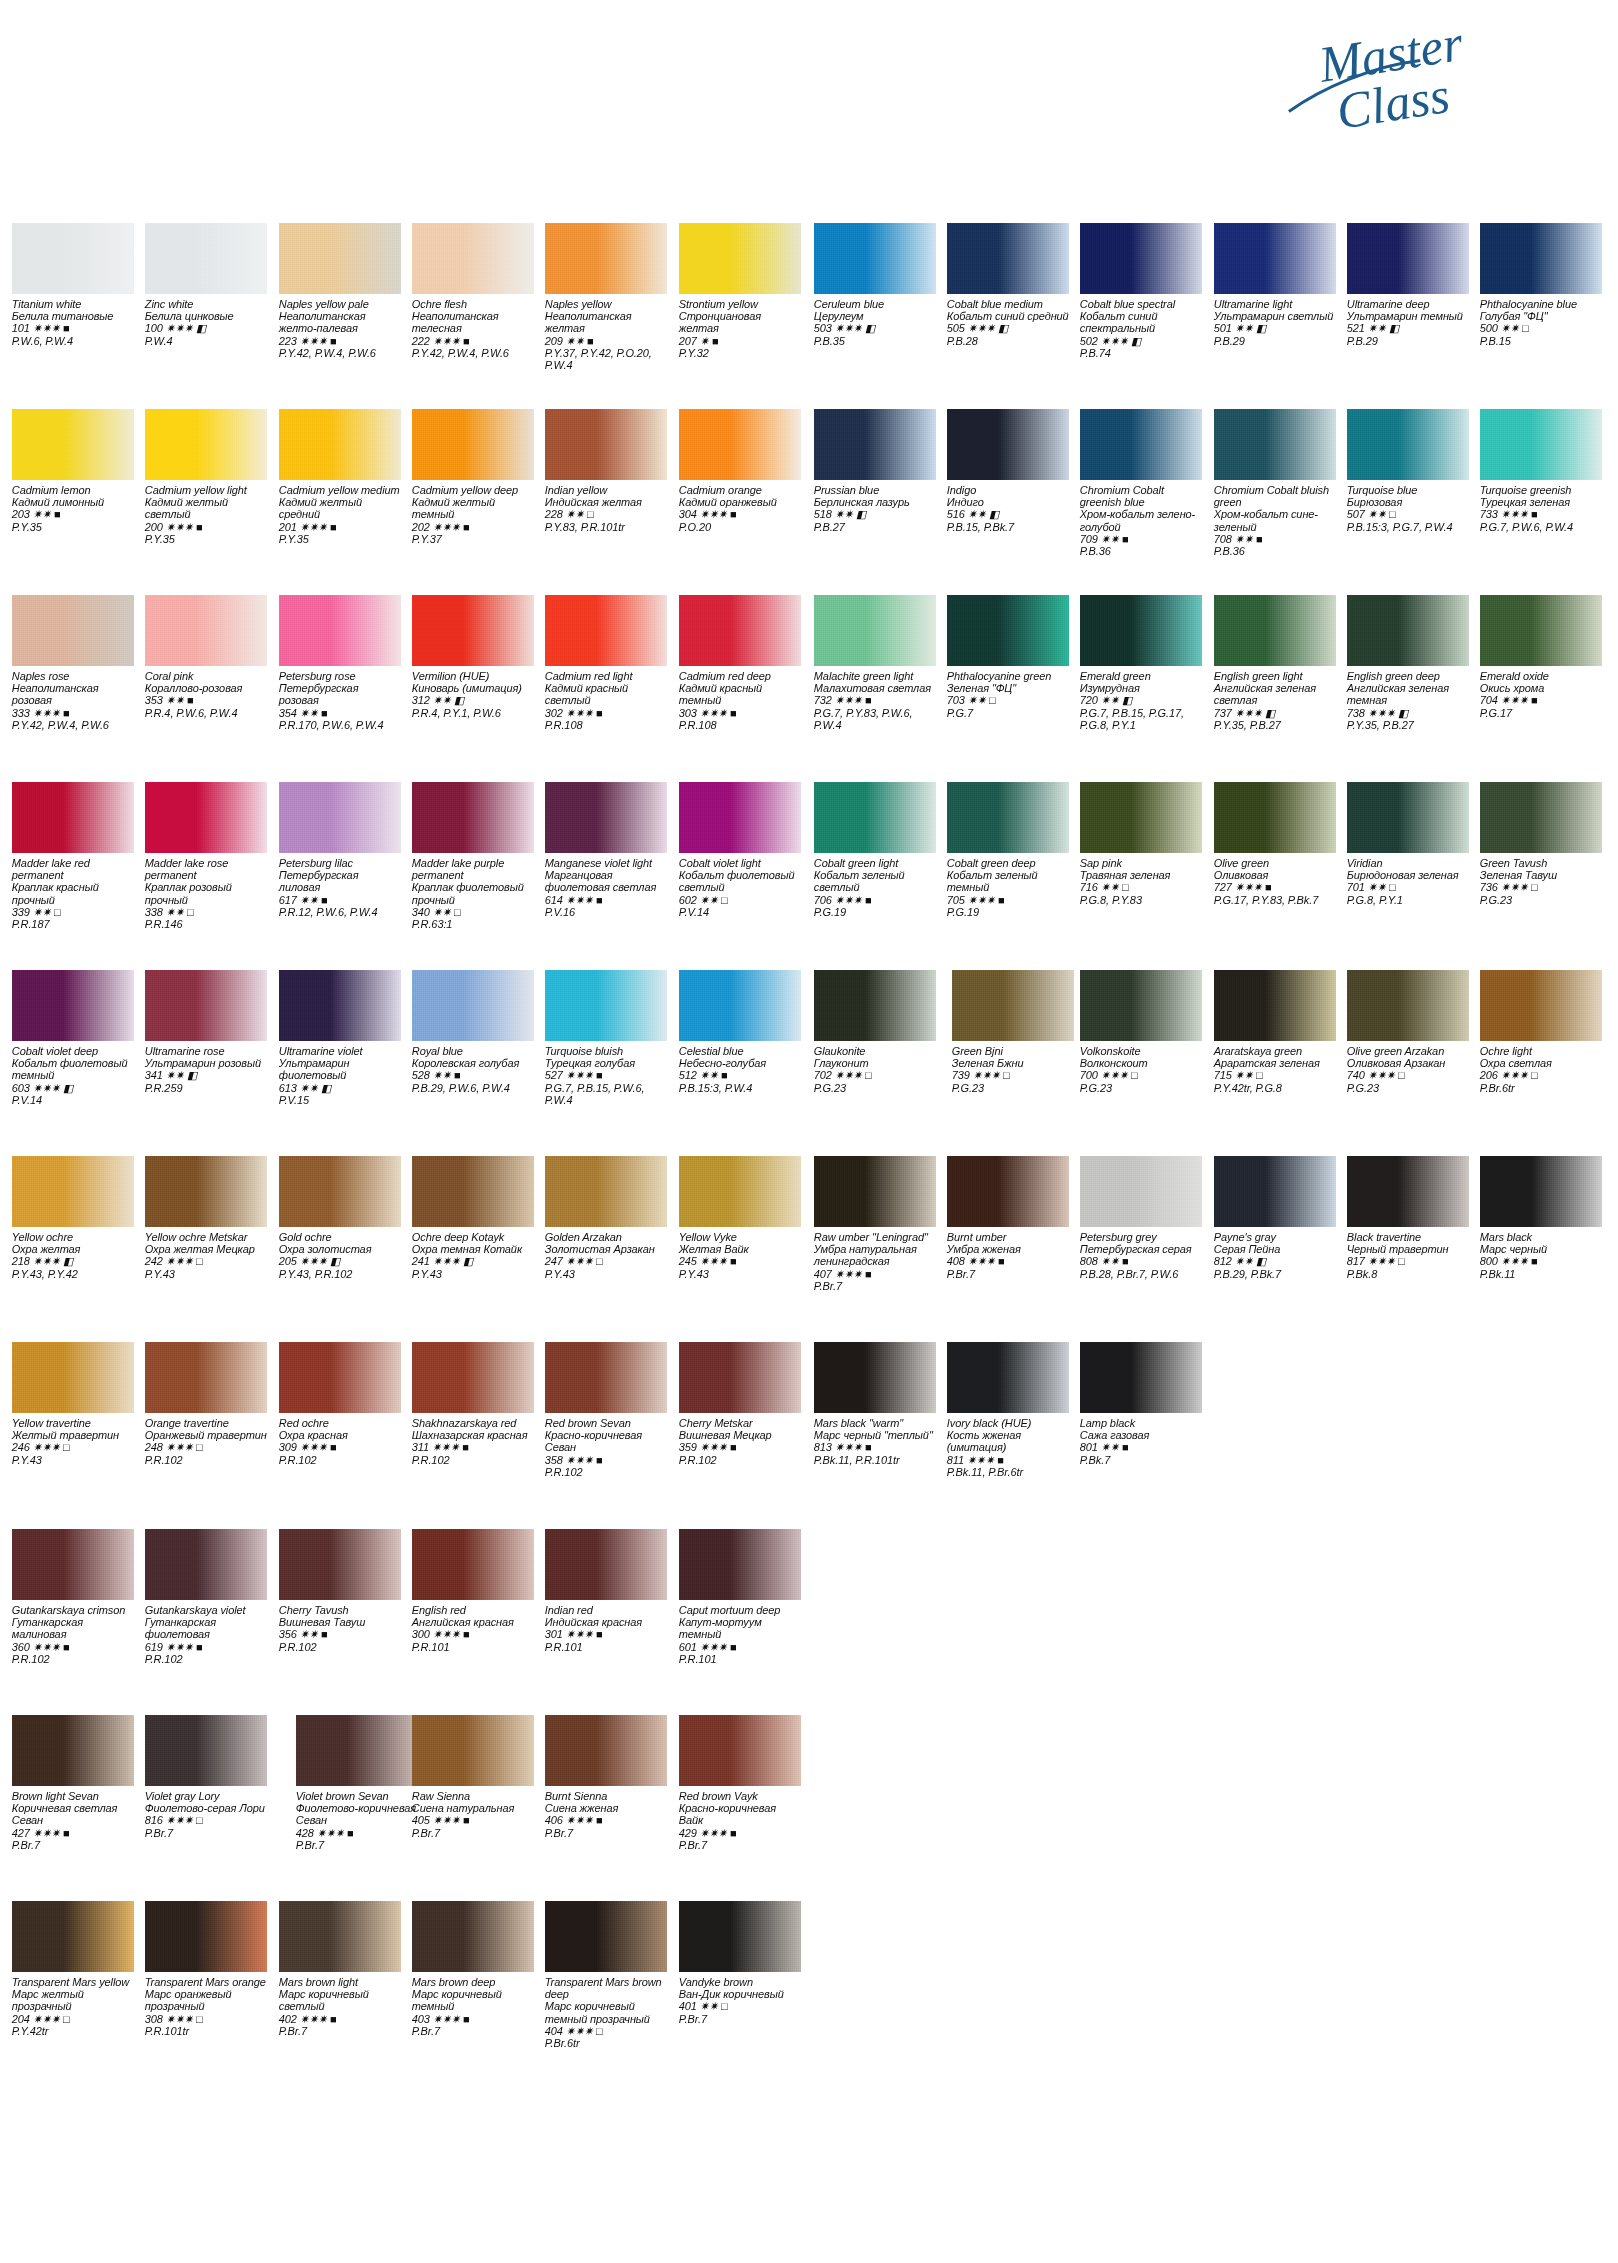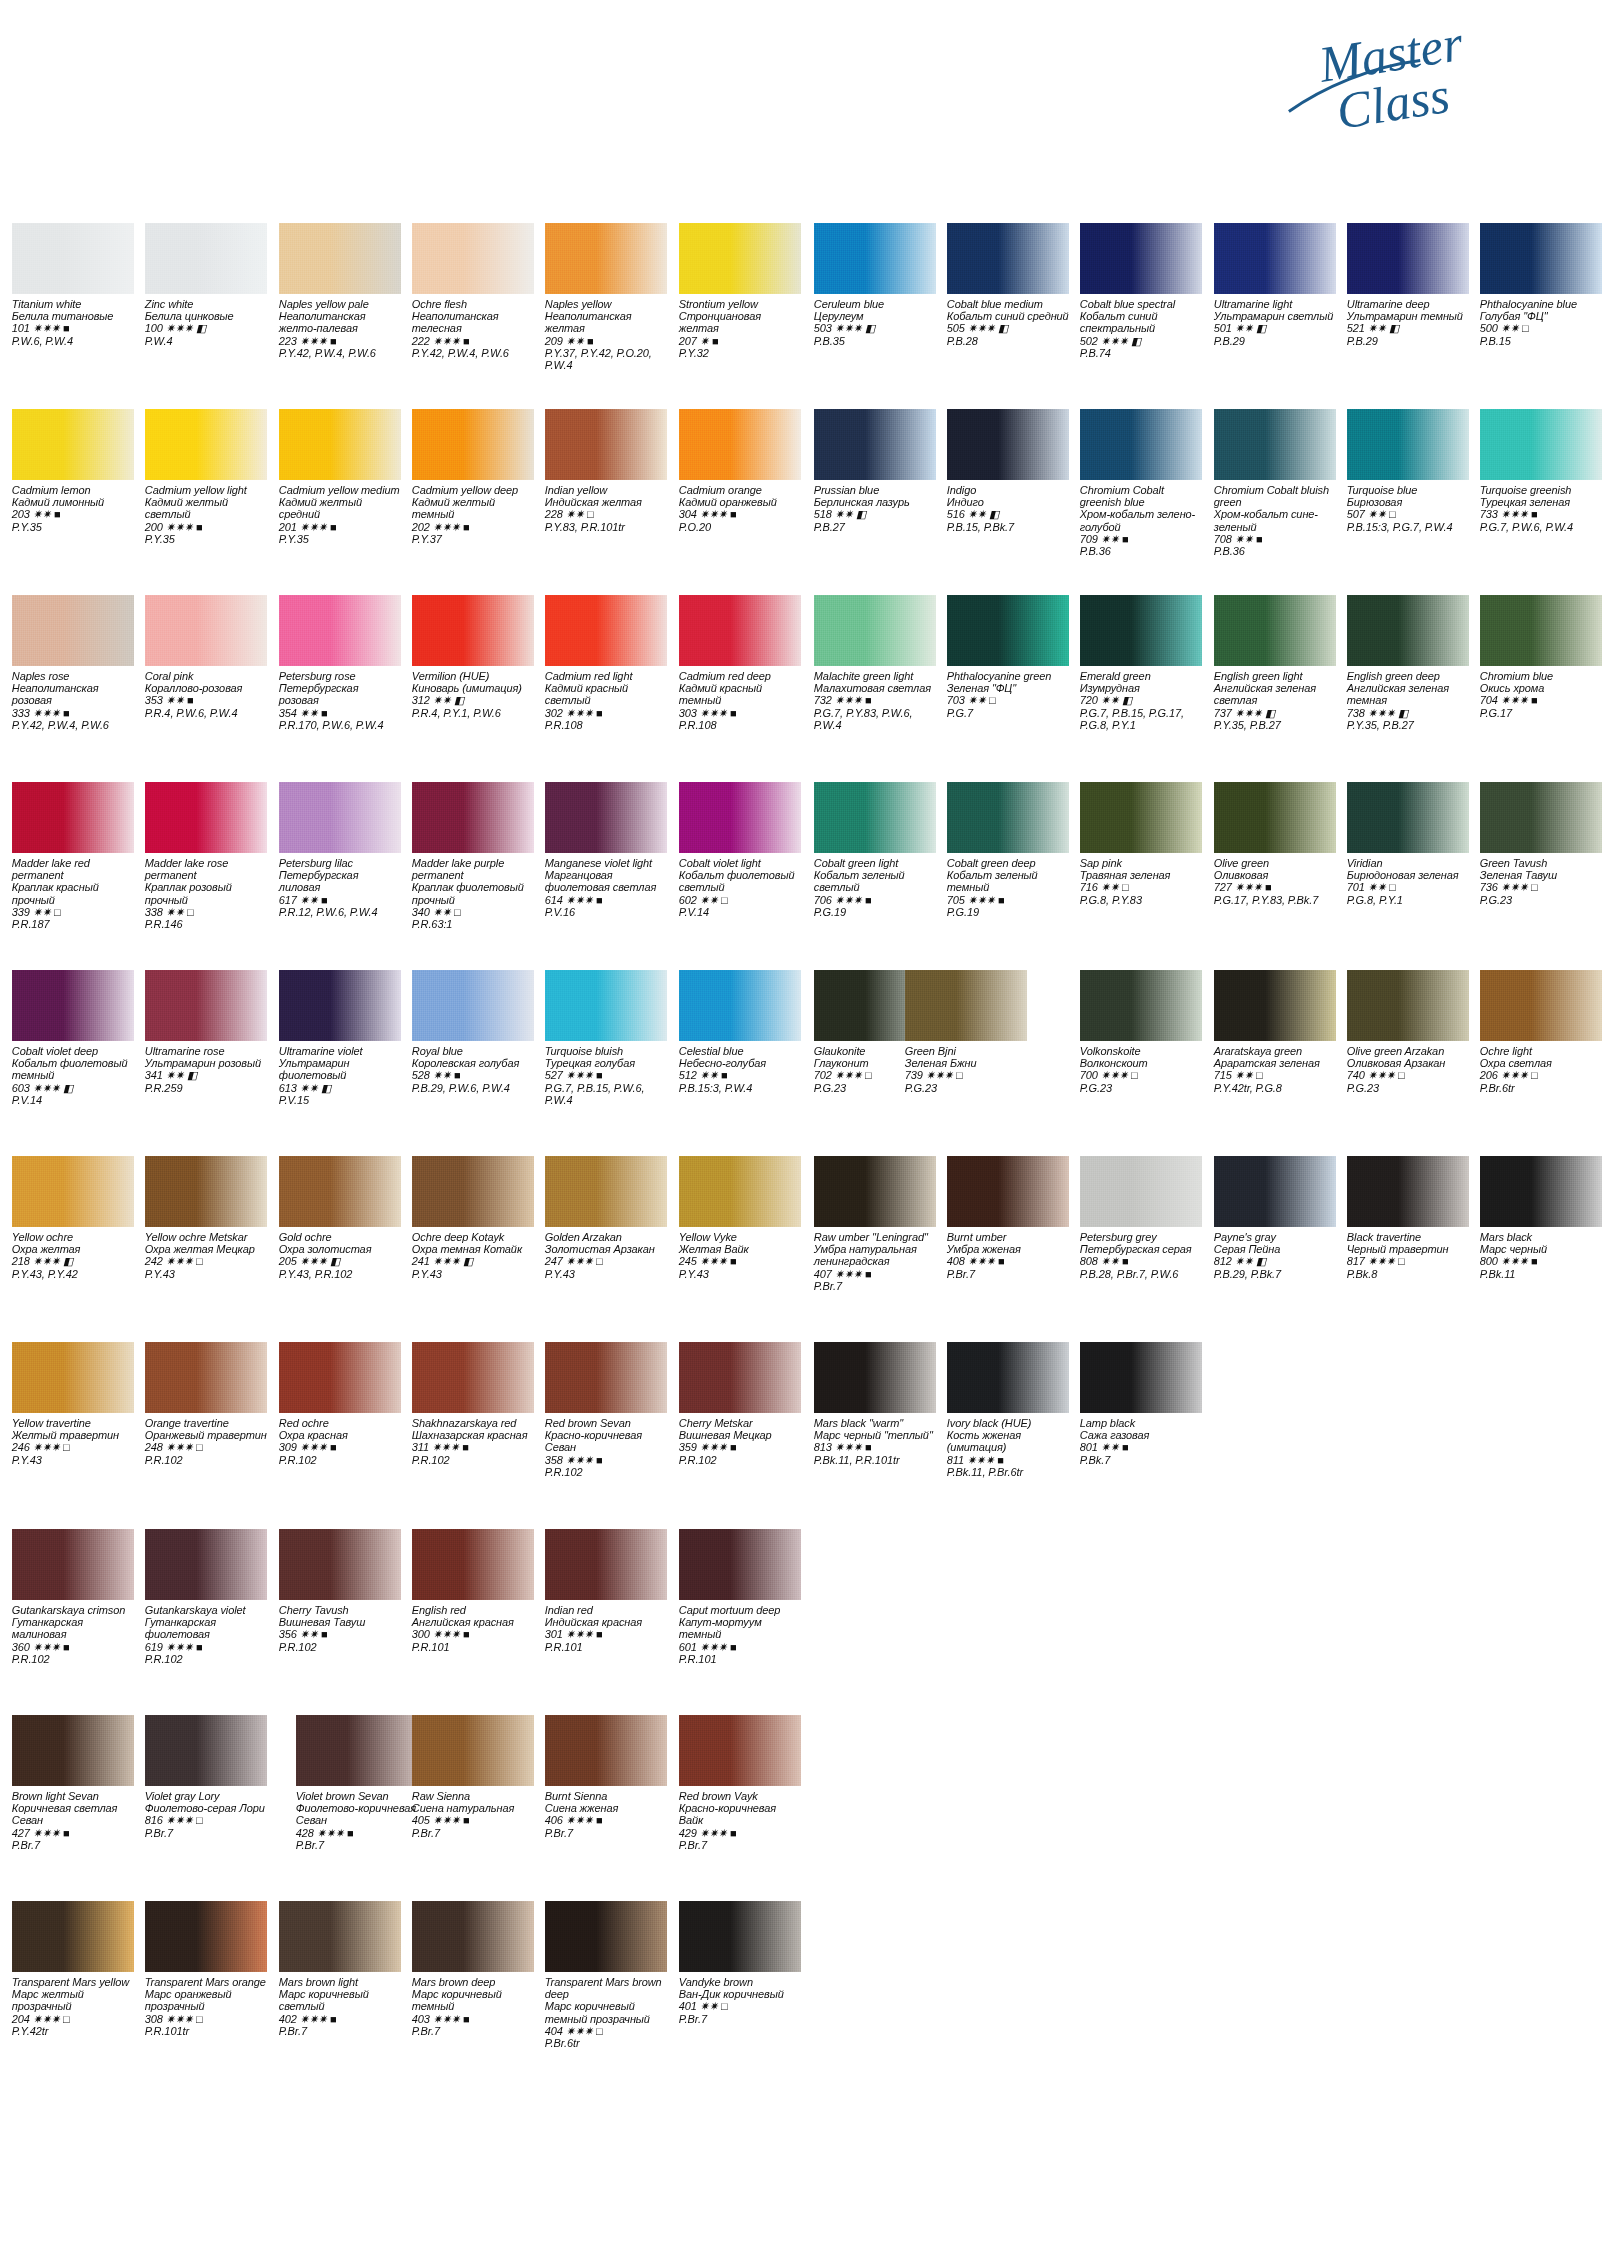--- a/index.html
+++ b/index.html
@@ -256,21 +256,21 @@
         <div class="cell" style="left: 1335px;">
           <div class="sw" style="background: linear-gradient(90deg, rgb(36, 63, 44) 0%, rgb(36, 63, 44) 42%, rgb(200, 213, 199) 100%);">
             <div class="tex"></div>
           </div>
           <div class="lbl"><div>English green deep</div><div>Английская зеленая темная</div><div class="code">738 ✷✷✷ ◧</div><div class="code">P.Y.35, P.B.27</div></div>
         </div>
         <div class="cell" style="left: 1468px;">
           <div class="sw" style="background: linear-gradient(90deg, rgb(60, 91, 51) 0%, rgb(60, 91, 51) 42%, rgb(210, 217, 198) 100%);">
             <div class="tex"></div>
           </div>
-          <div class="lbl"><div>Chromium blue</div><div>Окись хрома</div><div class="code">704 ✷✷✷ ■</div><div class="code">P.G.17</div></div>
+          <div class="lbl"><div>Emerald oxide</div><div>Окись хрома</div><div class="code">704 ✷✷✷ ■</div><div class="code">P.G.17</div></div>
         </div>
       </div>
       <div class="row" style="position: absolute; left: 0px; top: 559px; width: 1598px;">
         <div class="cell" style="left: 0px;">
           <div class="sw" style="background: linear-gradient(90deg, rgb(184, 15, 50) 0%, rgb(184, 15, 50) 42%, rgb(240, 221, 227) 100%);">
             <div class="tex"></div>
           </div>
           <div class="lbl"><div>Madder lake red permanent</div><div>Краплак красный прочный</div><div class="code">339 ✷✷ □</div><div class="code">P.R.187</div></div>
         </div>
         <div class="cell" style="left: 133px;">
@@ -376,21 +376,21 @@
             <div class="tex"></div>
           </div>
           <div class="lbl"><div>Celestial blue</div><div>Небесно-голубая</div><div class="code">512 ✷✷ ■</div><div class="code">P.B.15:3, P.W.4</div></div>
         </div>
         <div class="cell" style="left: 802px;">
           <div class="sw" style="background: linear-gradient(90deg, rgb(39, 44, 32) 0%, rgb(39, 44, 32) 42%, rgb(205, 214, 205) 100%);">
             <div class="tex"></div>
           </div>
           <div class="lbl"><div>Glaukonite</div><div>Глауконит</div><div class="code">702 ✷✷✷ □</div><div class="code">P.G.23</div></div>
         </div>
-        <div class="cell" style="left: 893px;">
+        <div class="cell" style="left: 940px;">
           <div class="sw" style="background: linear-gradient(90deg, rgb(107, 89, 48) 0%, rgb(107, 89, 48) 42%, rgb(219, 212, 195) 100%);">
             <div class="tex"></div>
           </div>
           <div class="lbl"><div>Green Bjni</div><div>Зеленая Бжни</div><div class="code">739 ✷✷✷ □</div><div class="code">P.G.23</div></div>
         </div>
         <div class="cell" style="left: 1068px;">
           <div class="sw" style="background: linear-gradient(90deg, rgb(47, 58, 44) 0%, rgb(47, 58, 44) 42%, rgb(207, 217, 205) 100%);">
             <div class="tex"></div>
           </div>
           <div class="lbl"><div>Volkonskoite</div><div>Волконскоит</div><div class="code">700 ✷✷✷ □</div><div class="code">P.G.23</div></div>

